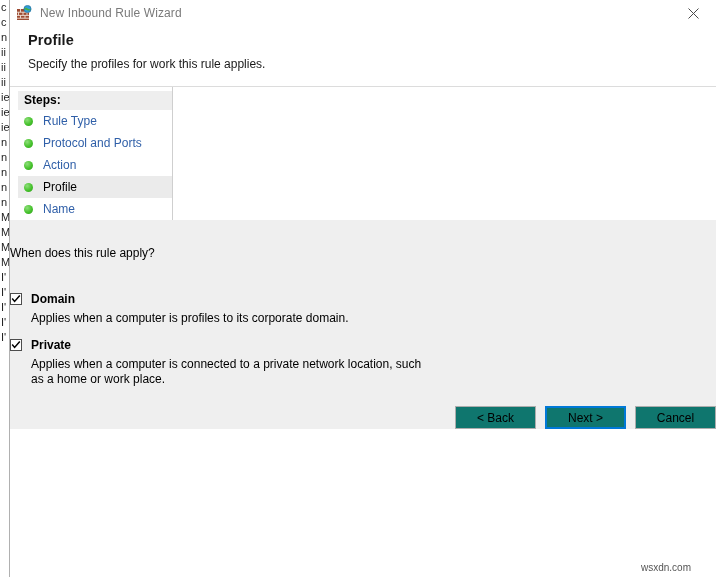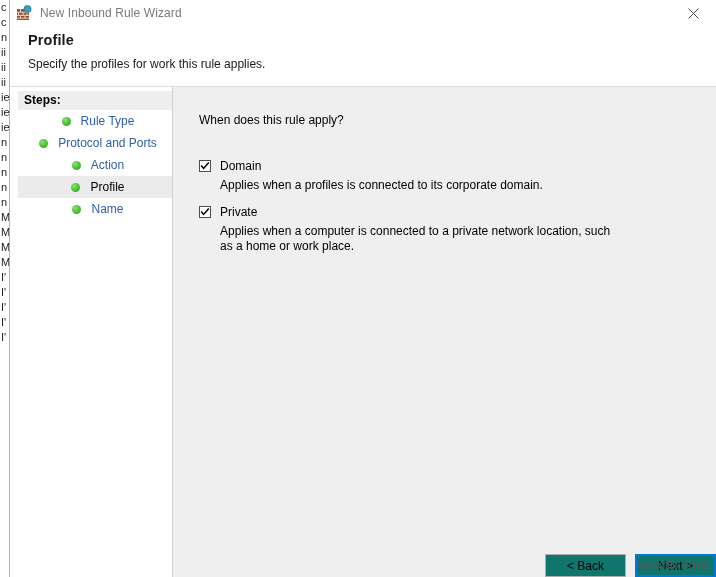--- a/index.html
+++ b/index.html
@@ -93,21 +93,22 @@
     letter-spacing: 0.1px;
   }
   #page-subtitle {
     font-size: 12px;
     color: #1a1a1a;
   }
 
   
   #body-split {
     display: flex;
-    height: 490px;
+    height: 342px;
+    flex-direction: column;
   }
 
   
   #steps-panel {
     width: 163px;
     flex: none;
     background: #ffffff;
     border-right: 1px solid #cfcfcf;
     padding-left: 8px;
     box-sizing: border-box;
@@ -121,21 +122,20 @@
     height: 19px;
     line-height: 19px;
     padding-left: 6px;
     margin-right: 0px;
   }
   .step-row {
     height: 22px;
     display: flex;
     align-items: center;
     padding-left: 6px;
-    justify-content: center;
   }
   .step-row.current { background: #ebebeb; }
   .step-bullet {
     width: 9px; height: 9px;
     border-radius: 50%;
     background: radial-gradient(circle at 35% 32%, #8ede7a 0%, #46c22c 55%, #2f9a1c 100%);
     margin-right: 10px;
     flex: none;
   }
   .step-label {
@@ -144,21 +144,20 @@
   }
   .step-row.current .step-label {
     color: #000000;
   }
 
   
   #content-panel {
     flex: 1;
     background: #efefef;
     position: relative;
-    padding-left: 26px;
     padding-top: 26px;
     box-sizing: border-box;
   }
   #question {
     font-size: 12px;
     color: #000;
     margin-bottom: 32px;
   }
   .option-block { margin-bottom: 12px; }
   .option-head {
@@ -171,21 +170,21 @@
     background: #ffffff;
     box-sizing: border-box;
     margin-right: 9px;
     margin-top: 1px;
     flex: none;
     position: relative;
   }
   .checkbox svg { position:absolute; left:0; top:0; }
   .option-title {
     font-size: 12px;
-    font-weight: normal;
+    font-weight: bold;
     color: #000;
     line-height: 14px;
   }
   .option-desc {
     font-size: 12px;
     color: #000;
     margin-left: 21px;
     margin-top: 5px;
     line-height: 15px;
     max-width: 402px;
@@ -216,23 +215,23 @@
     display: flex;
     align-items: center;
     justify-content: center;
     margin-left: 9px;
   }
   .wizbtn.focused {
     border: 2px solid #0078d7;
   }
   #watermark {
     position: absolute;
-    right: 8px;
+    right: 25px;
     bottom: 4px;
-    font-size: 14px;
+    font-size: 10px;
     color: #555555;
   }
 </style>
 </head>
 <body>
 
 <div id="bg-sliver">
     <div class="frag">c</div>
     <div class="frag">c</div>
     <div class="frag">n</div>
@@ -328,39 +327,40 @@
       <div id="options-list">
           <div class="option-block">
             <div class="option-head">
               <span class="checkbox">
                 <svg width="10" height="10" viewBox="0 0 10 10">
                   <polyline points="1.2,4.6 3.6,7.4 8.8,1.4" fill="none" stroke="#000" stroke-width="1.5"></polyline>
                 </svg>
               </span>
               <span class="option-title">Domain</span>
             </div>
-            <div class="option-desc">Applies when a profiles is connected to its corporate domain.</div>
+            <div class="option-desc">Applies when a computer is profiles to its corporate domain.</div>
           </div>
           <div class="option-block">
             <div class="option-head">
               <span class="checkbox">
                 <svg width="10" height="10" viewBox="0 0 10 10">
                   <polyline points="1.2,4.6 3.6,7.4 8.8,1.4" fill="none" stroke="#000" stroke-width="1.5"></polyline>
                 </svg>
               </span>
               <span class="option-title">Private</span>
             </div>
             <div class="option-desc">Applies when a computer is connected to a private network location, such as a home or work place.</div>
           </div>
         </div>
 
       <div id="footer">
         <div id="buttons">
             <div class="wizbtn">&lt; Back</div>
             <div class="wizbtn focused">Next &gt;</div>
+            <div class="wizbtn">Cancel</div>
           </div>
       </div>
     </div>
 
   </div>
 
   <div id="watermark">wsxdn.com</div>
 </div>
 
 </body></html>

